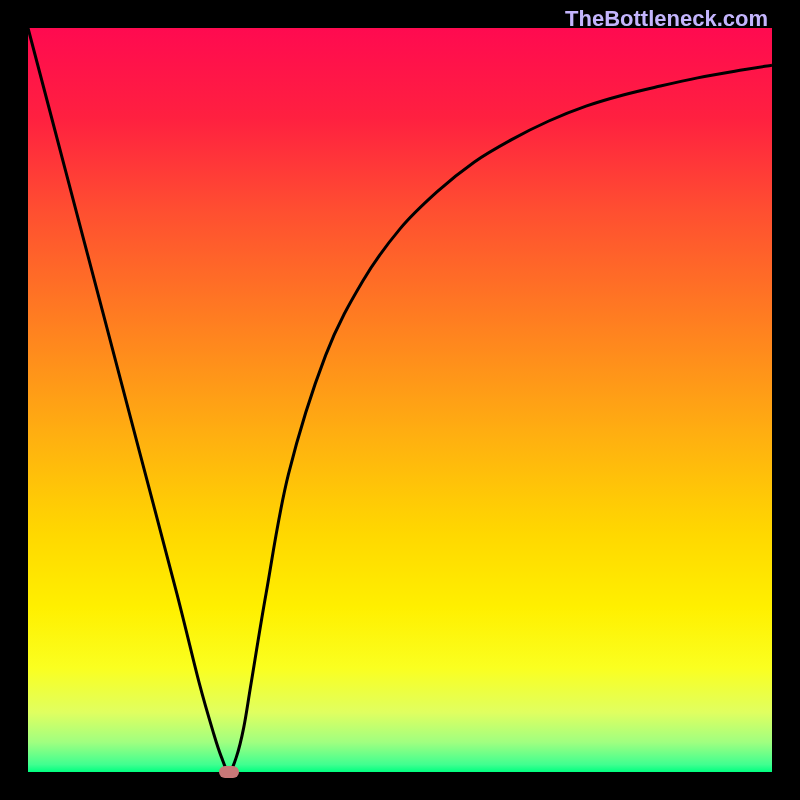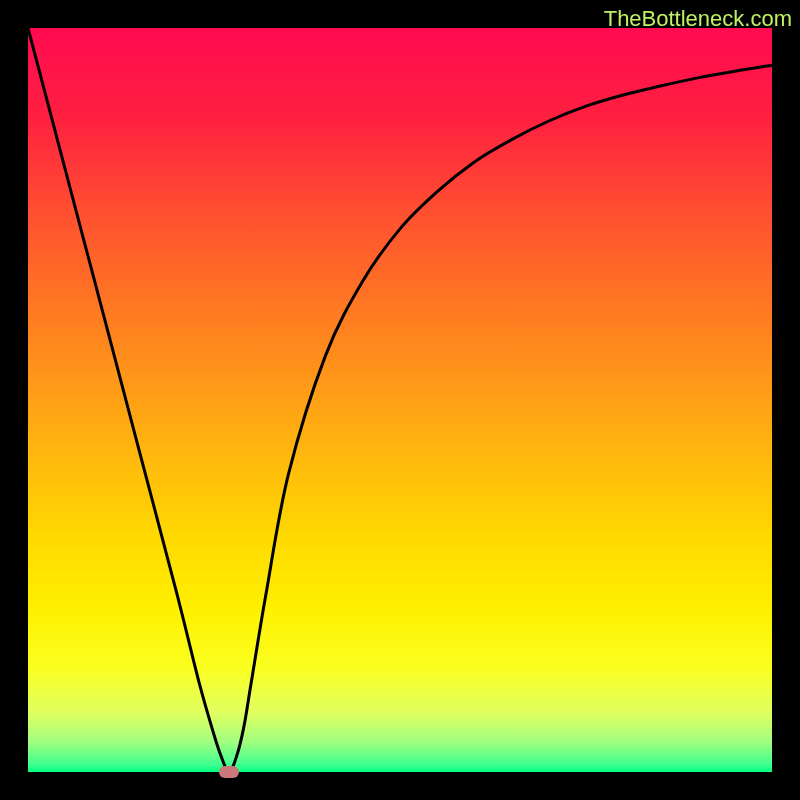--- a/index.html
+++ b/index.html
@@ -10,24 +10,24 @@
     body {
       width: 800px;
       height: 800px;
       background: #000;
       position: relative;
       font-family: Arial, sans-serif;
     }
     .watermark {
       position: absolute;
       top: 6px;
-      right: 8px;
-      color: #bef264;
+      right: 32px;
+      color: #c4b5fd;
       font-size: 22px;
-      font-weight: normal;
+      font-weight: bold;
       z-index: 10;
     }
     .chart-container {
       position: absolute;
       top: 28px;
       left: 28px;
       width: 744px;
       height: 744px;
     }
     .gradient-bg {

